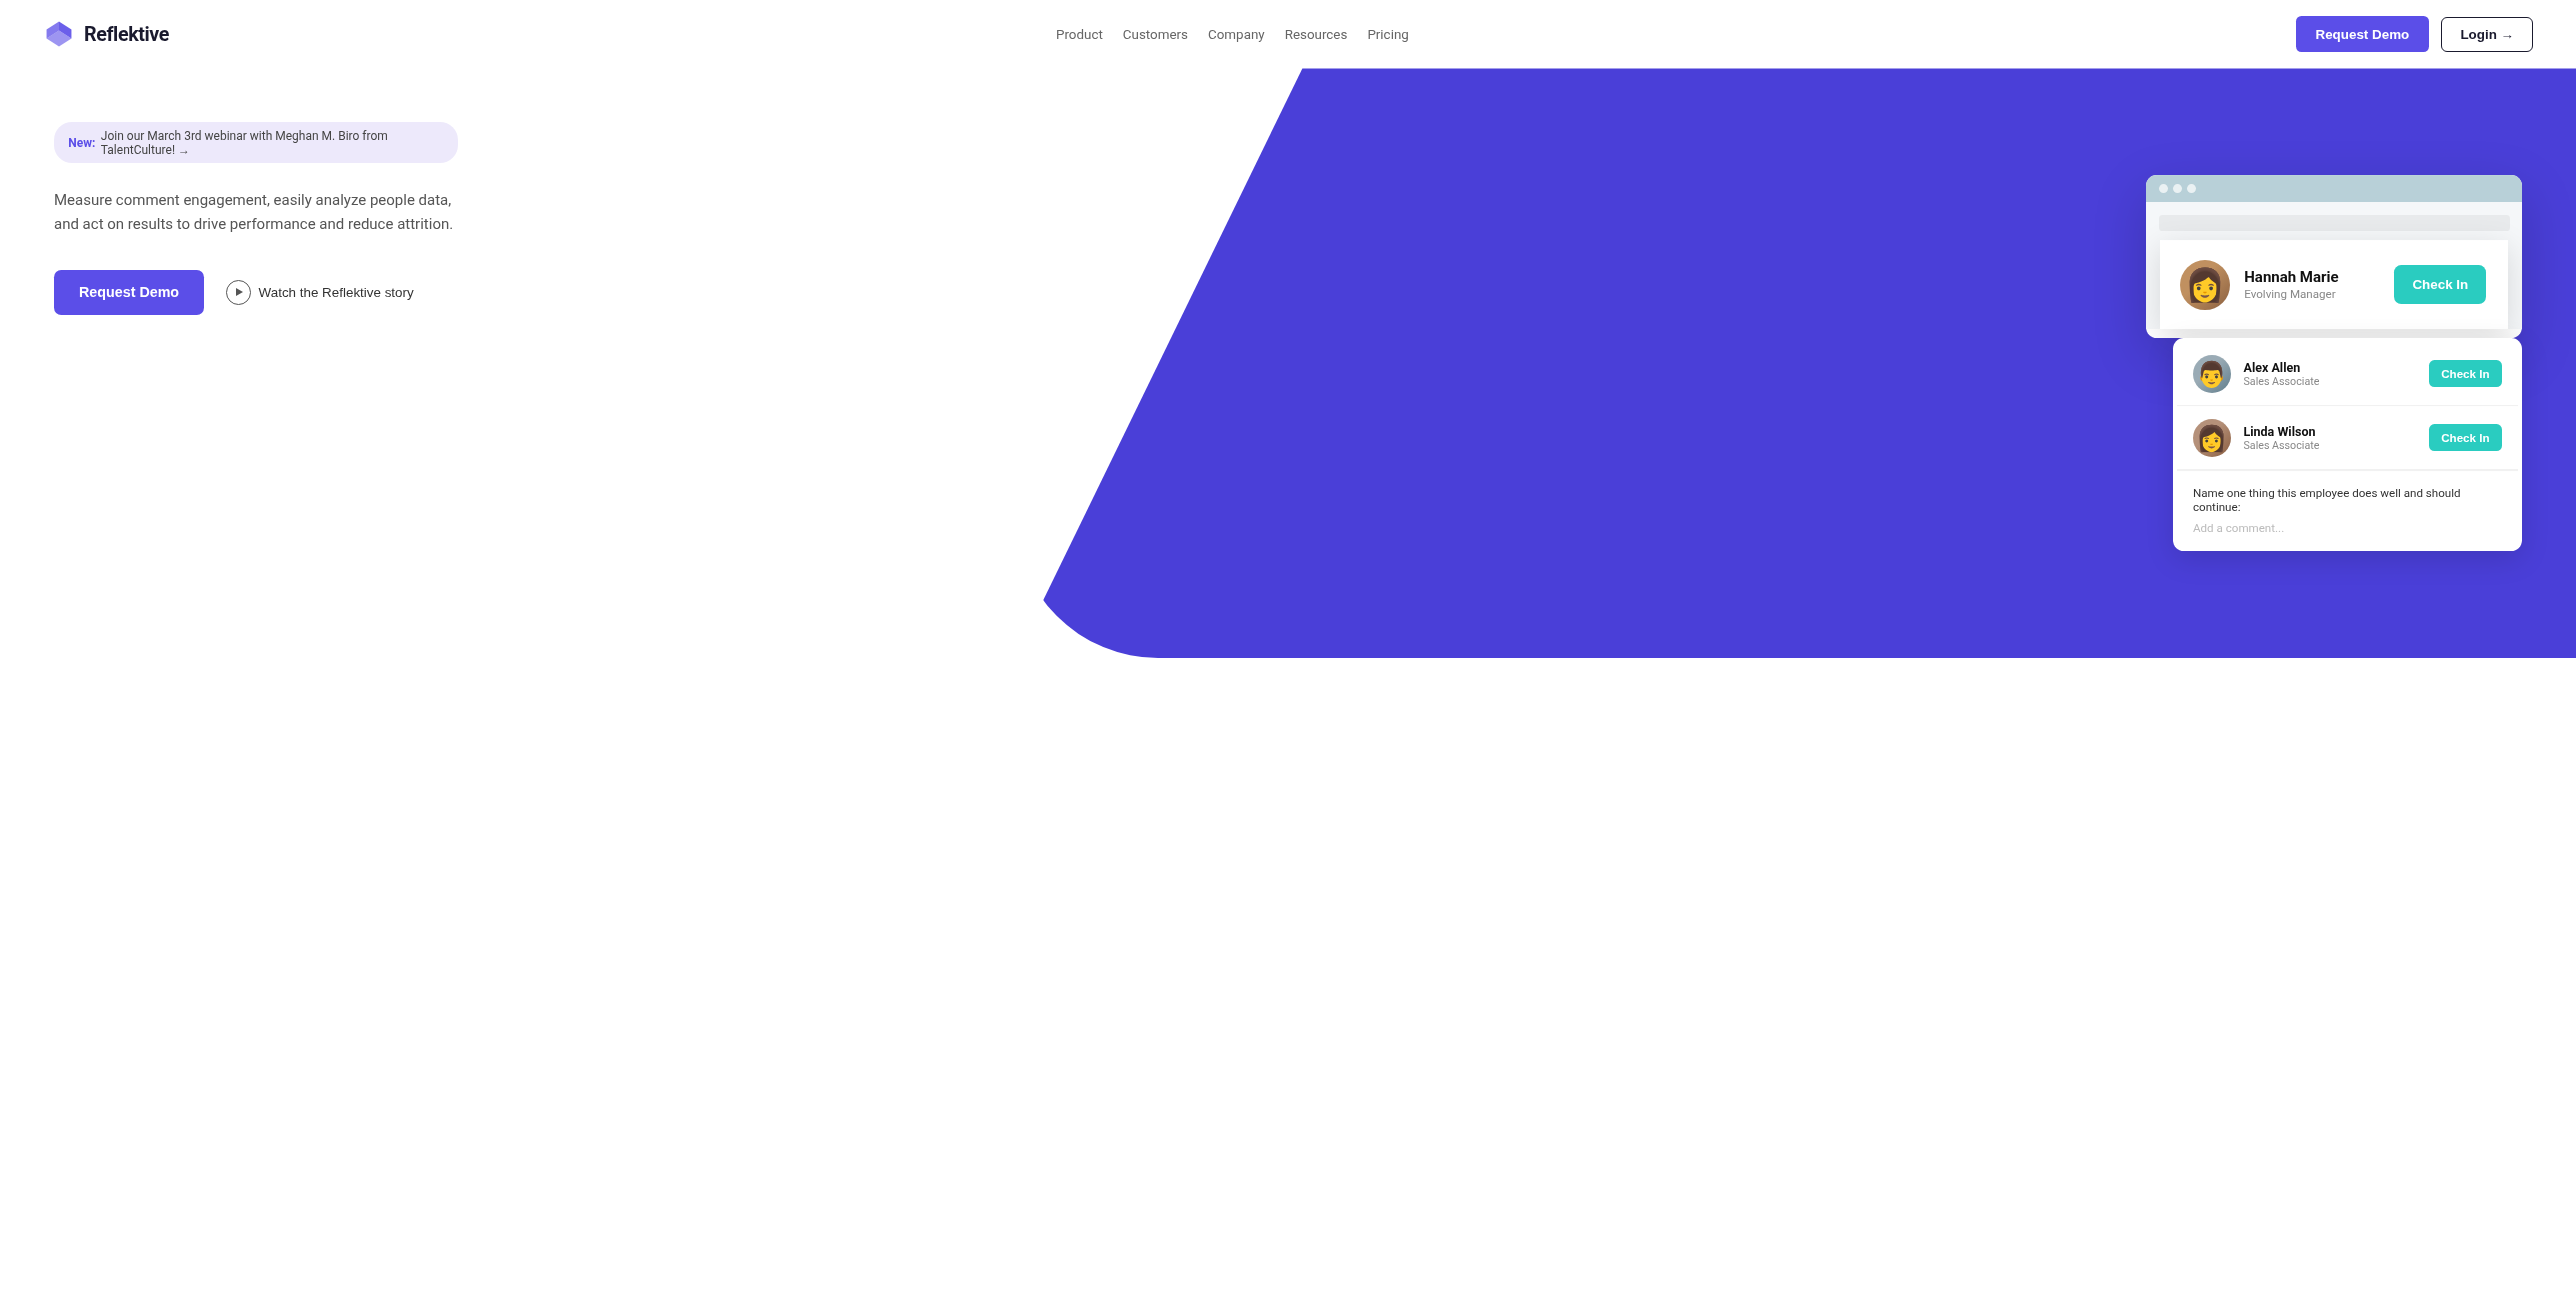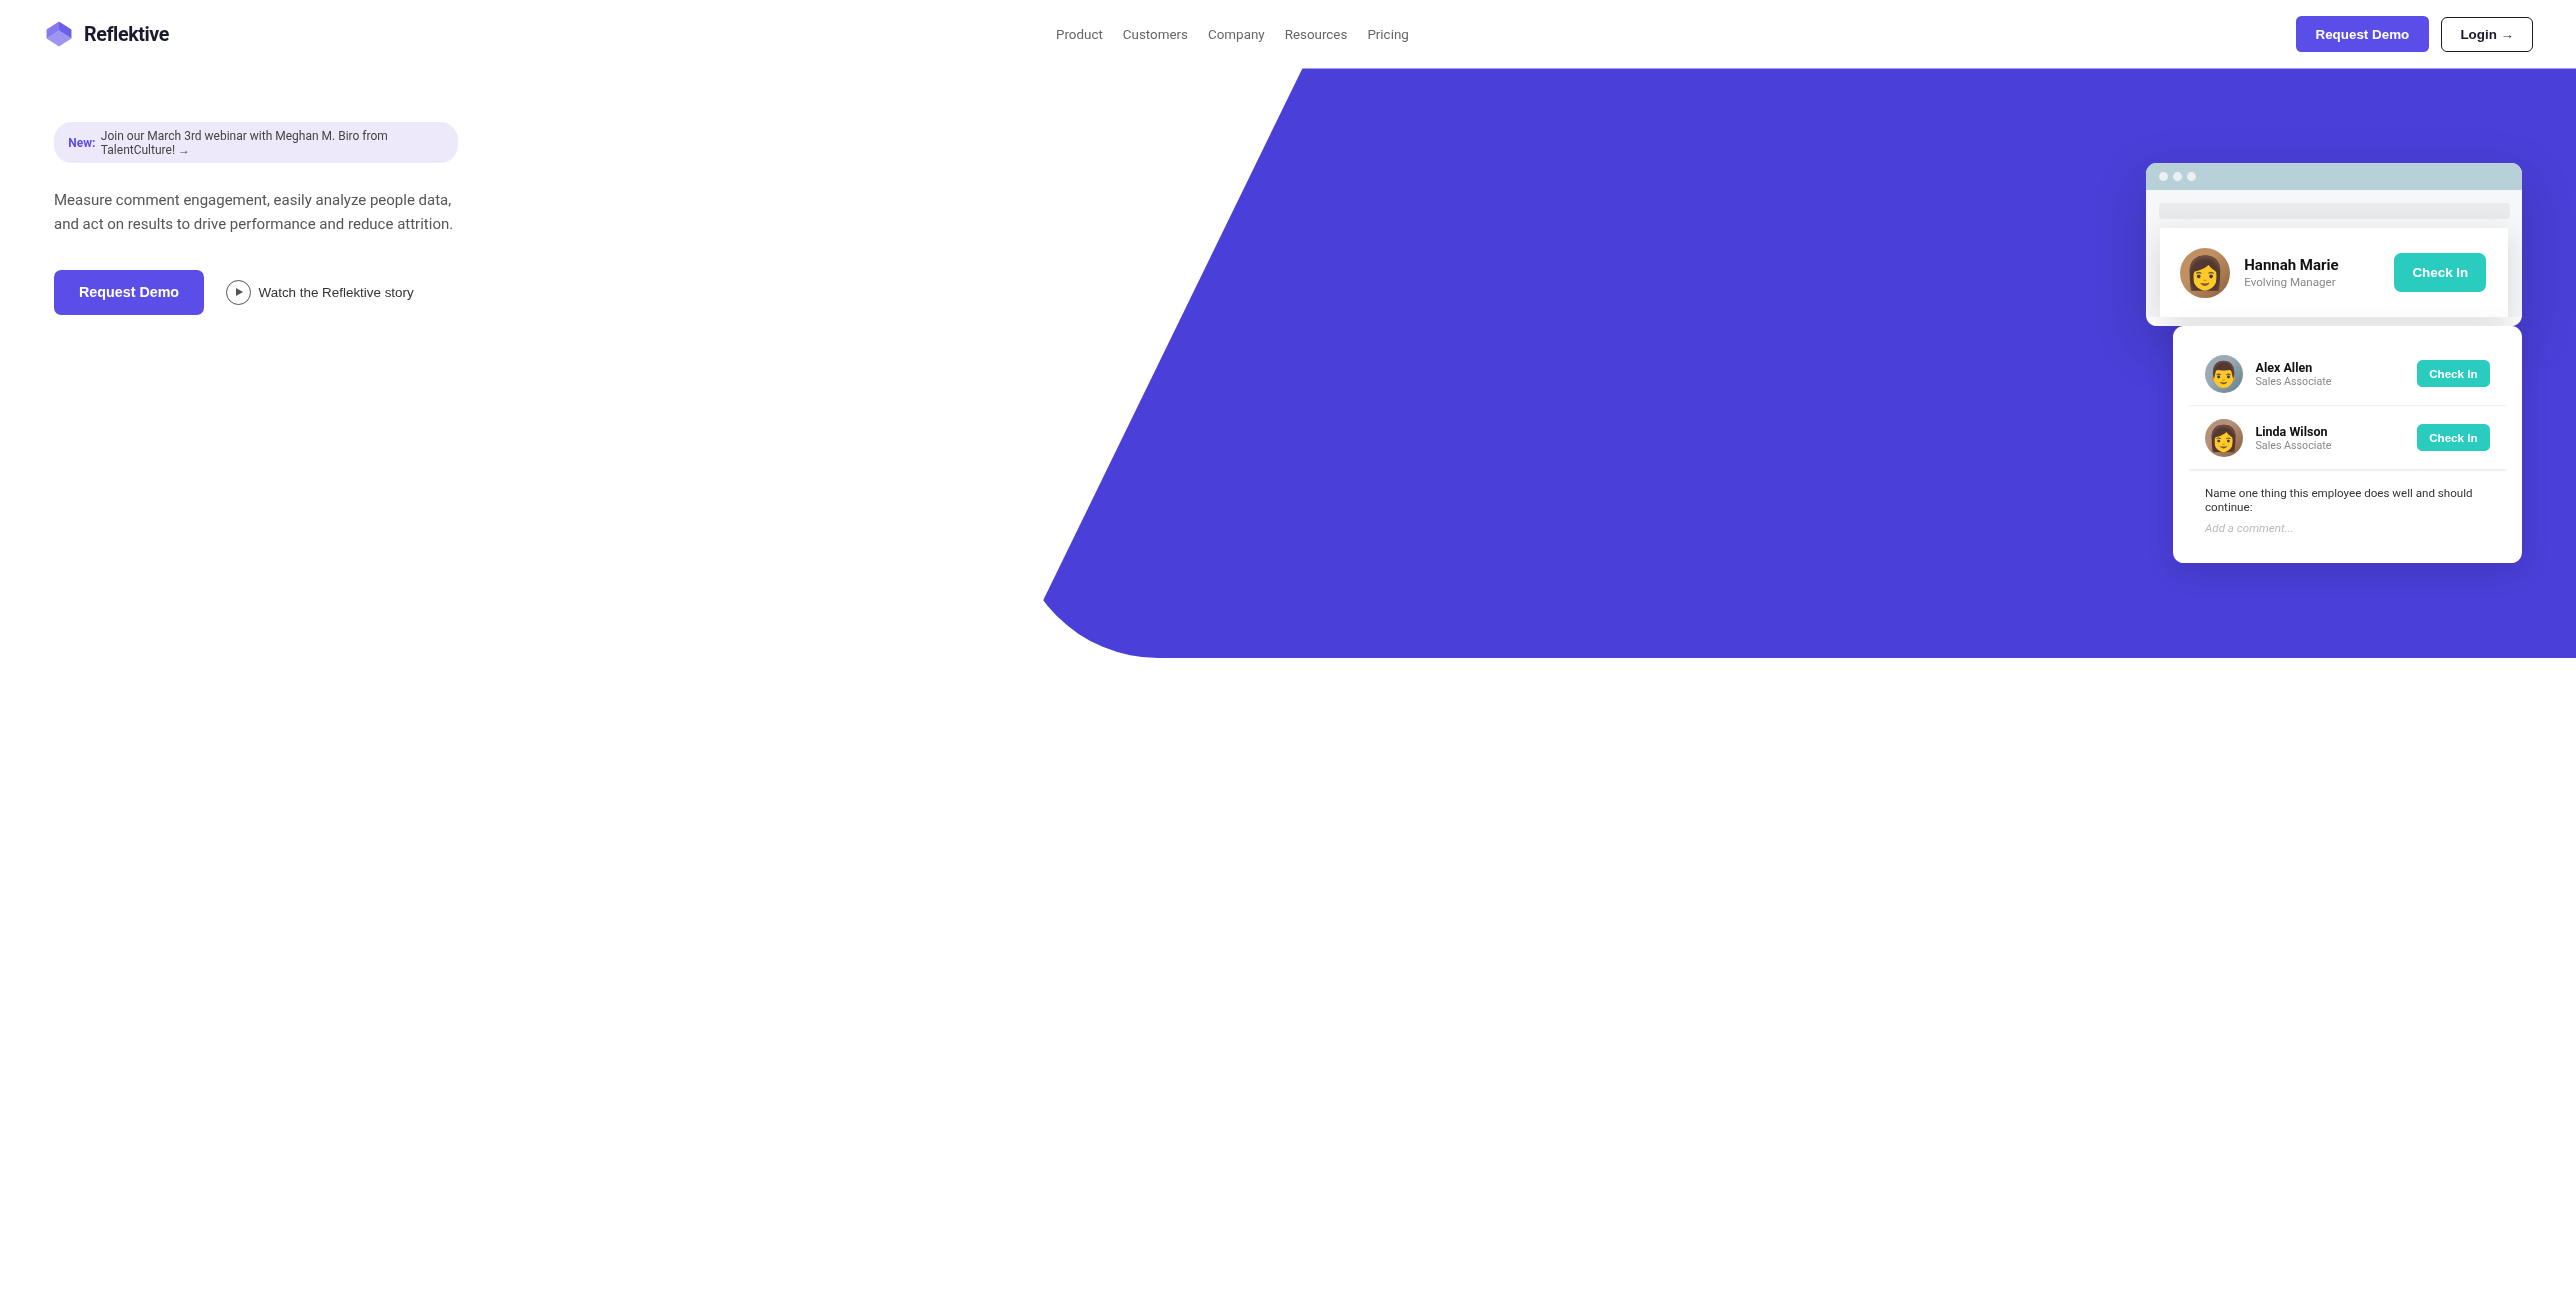--- a/index.html
+++ b/index.html
@@ -304,21 +304,21 @@
       cursor: pointer;
       white-space: nowrap;
     }
 
     
     .checkin-list-card {
       background: #fff;
       border-radius: 10.7px;
       box-shadow: 0 7.2px 29px rgba(0,0,0,0.13);
       margin: 0 0 0 27px;
-      padding: 16px;
+      padding: 4px;
       overflow: hidden;
     }
     .list-item {
       display: flex;
       align-items: center;
       gap: 12.5px;
       padding: 12.5px 16px;
       border-bottom: 0.9px solid #f0f0f0;
     }
     .list-item:last-of-type { border-bottom: none; }
@@ -348,21 +348,20 @@
       border-top: 0.9px solid #f0f0f0;
     }
     .comment-label {
       font-size: 11.6px;
       color: #333;
       margin-bottom: 7.2px;
     }
     .comment-input {
       font-size: 11.6px;
       color: #bbb;
-      font-style: italic;
     }
   </style>
 </head>
 <body>
 
 <header class="header">
   <div class="logo-area">
     <svg class="logo-icon" viewBox="0 0 36 36" fill="none" xmlns="http://www.w3.org/2000/svg">
       <polygon points="18,4 32,13 32,23 18,14" fill="#5b4ee8" opacity="0.9"></polygon>
       <polygon points="18,14 32,23 18,32 4,23" fill="#5b4ee8" opacity="0.6"></polygon>

